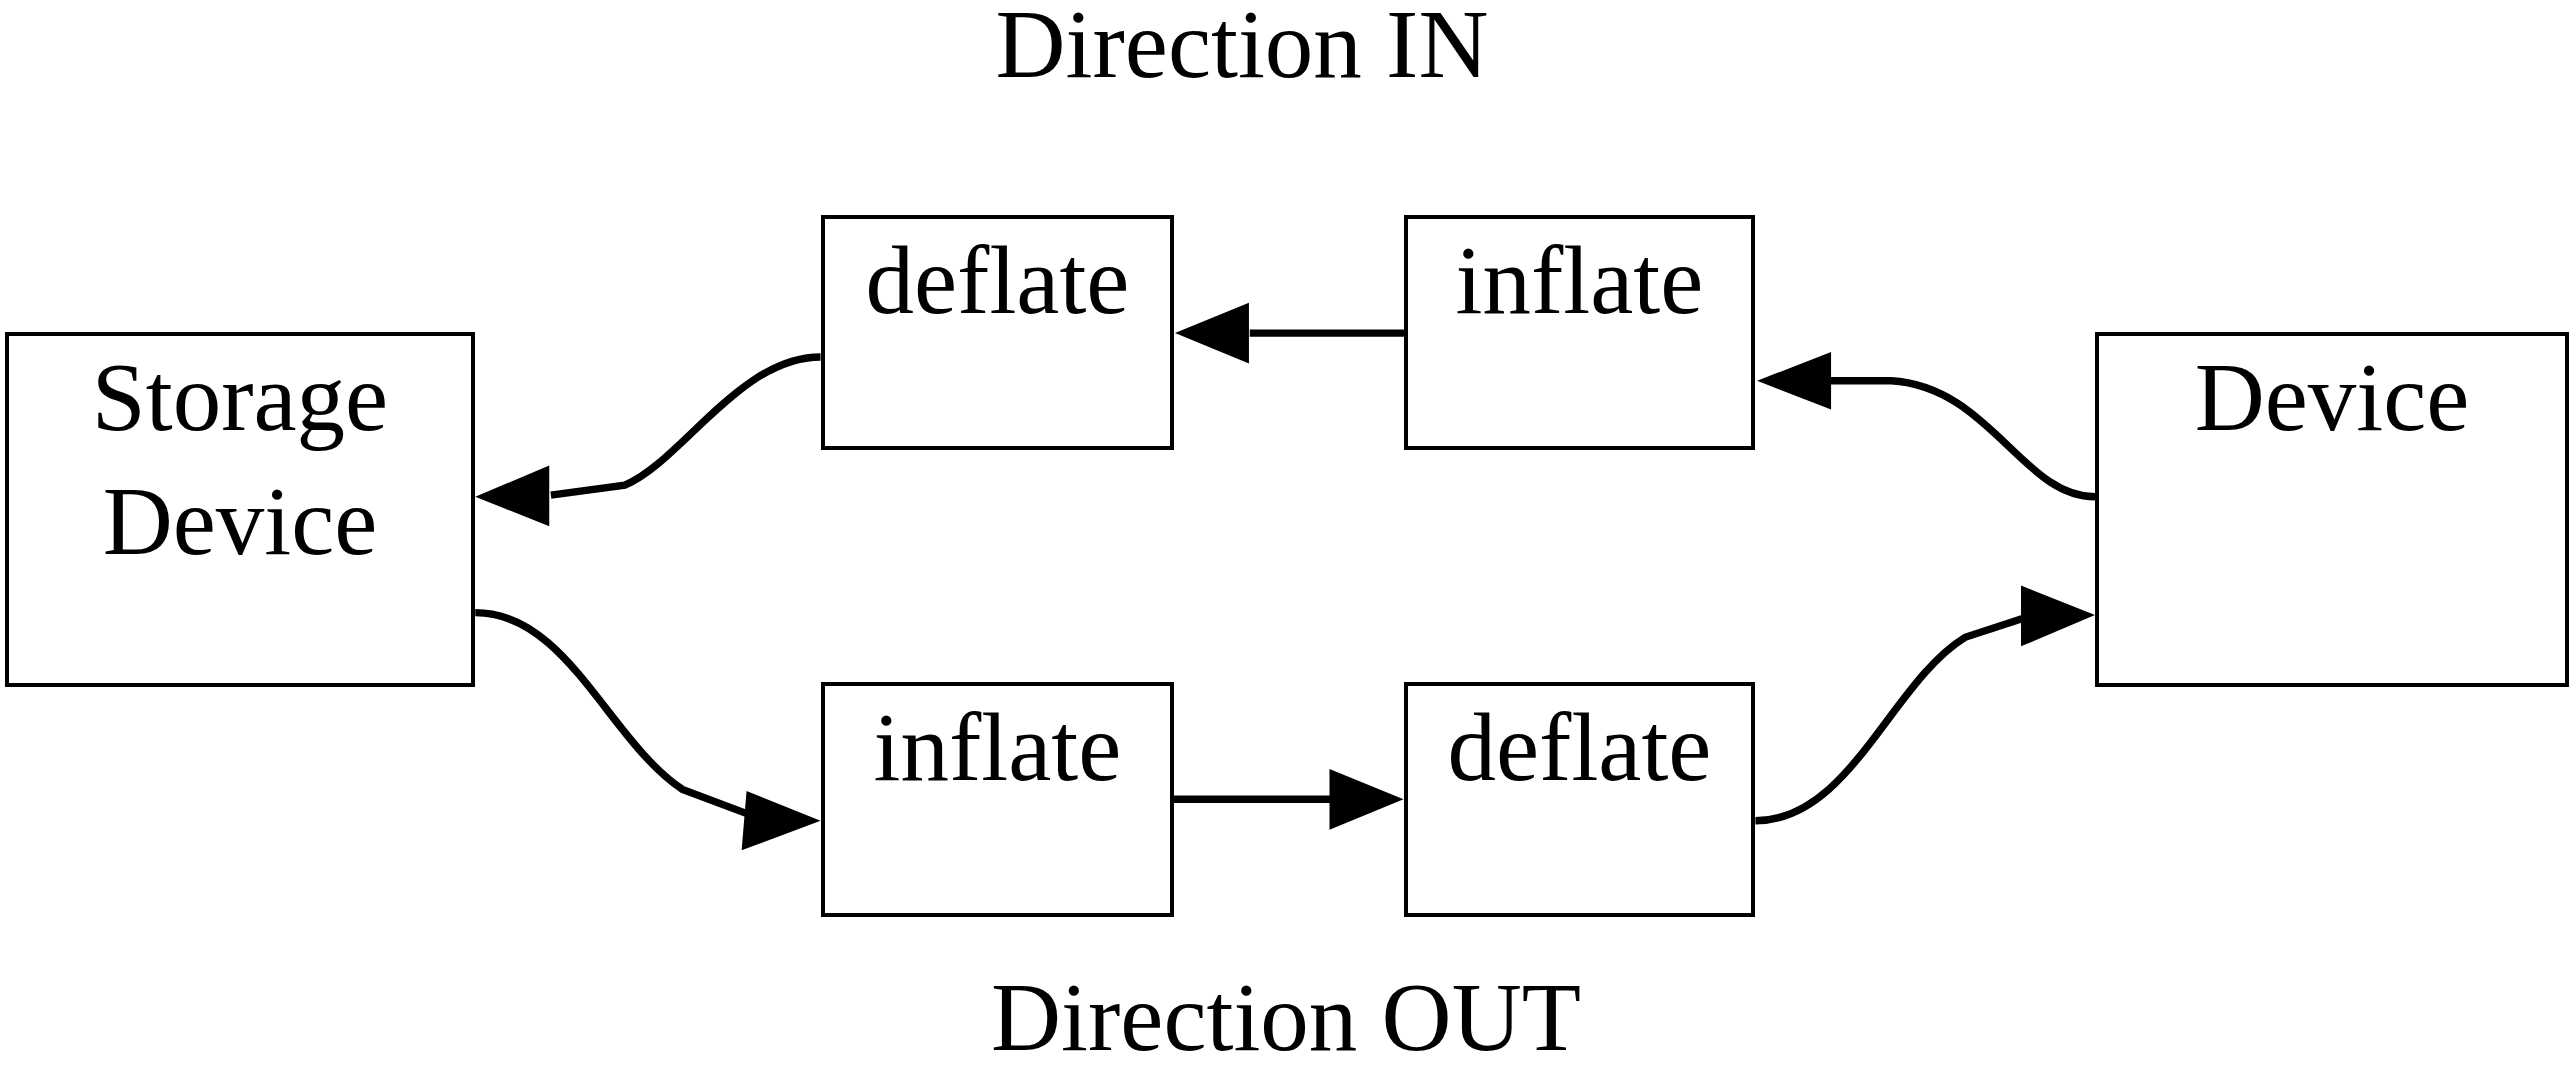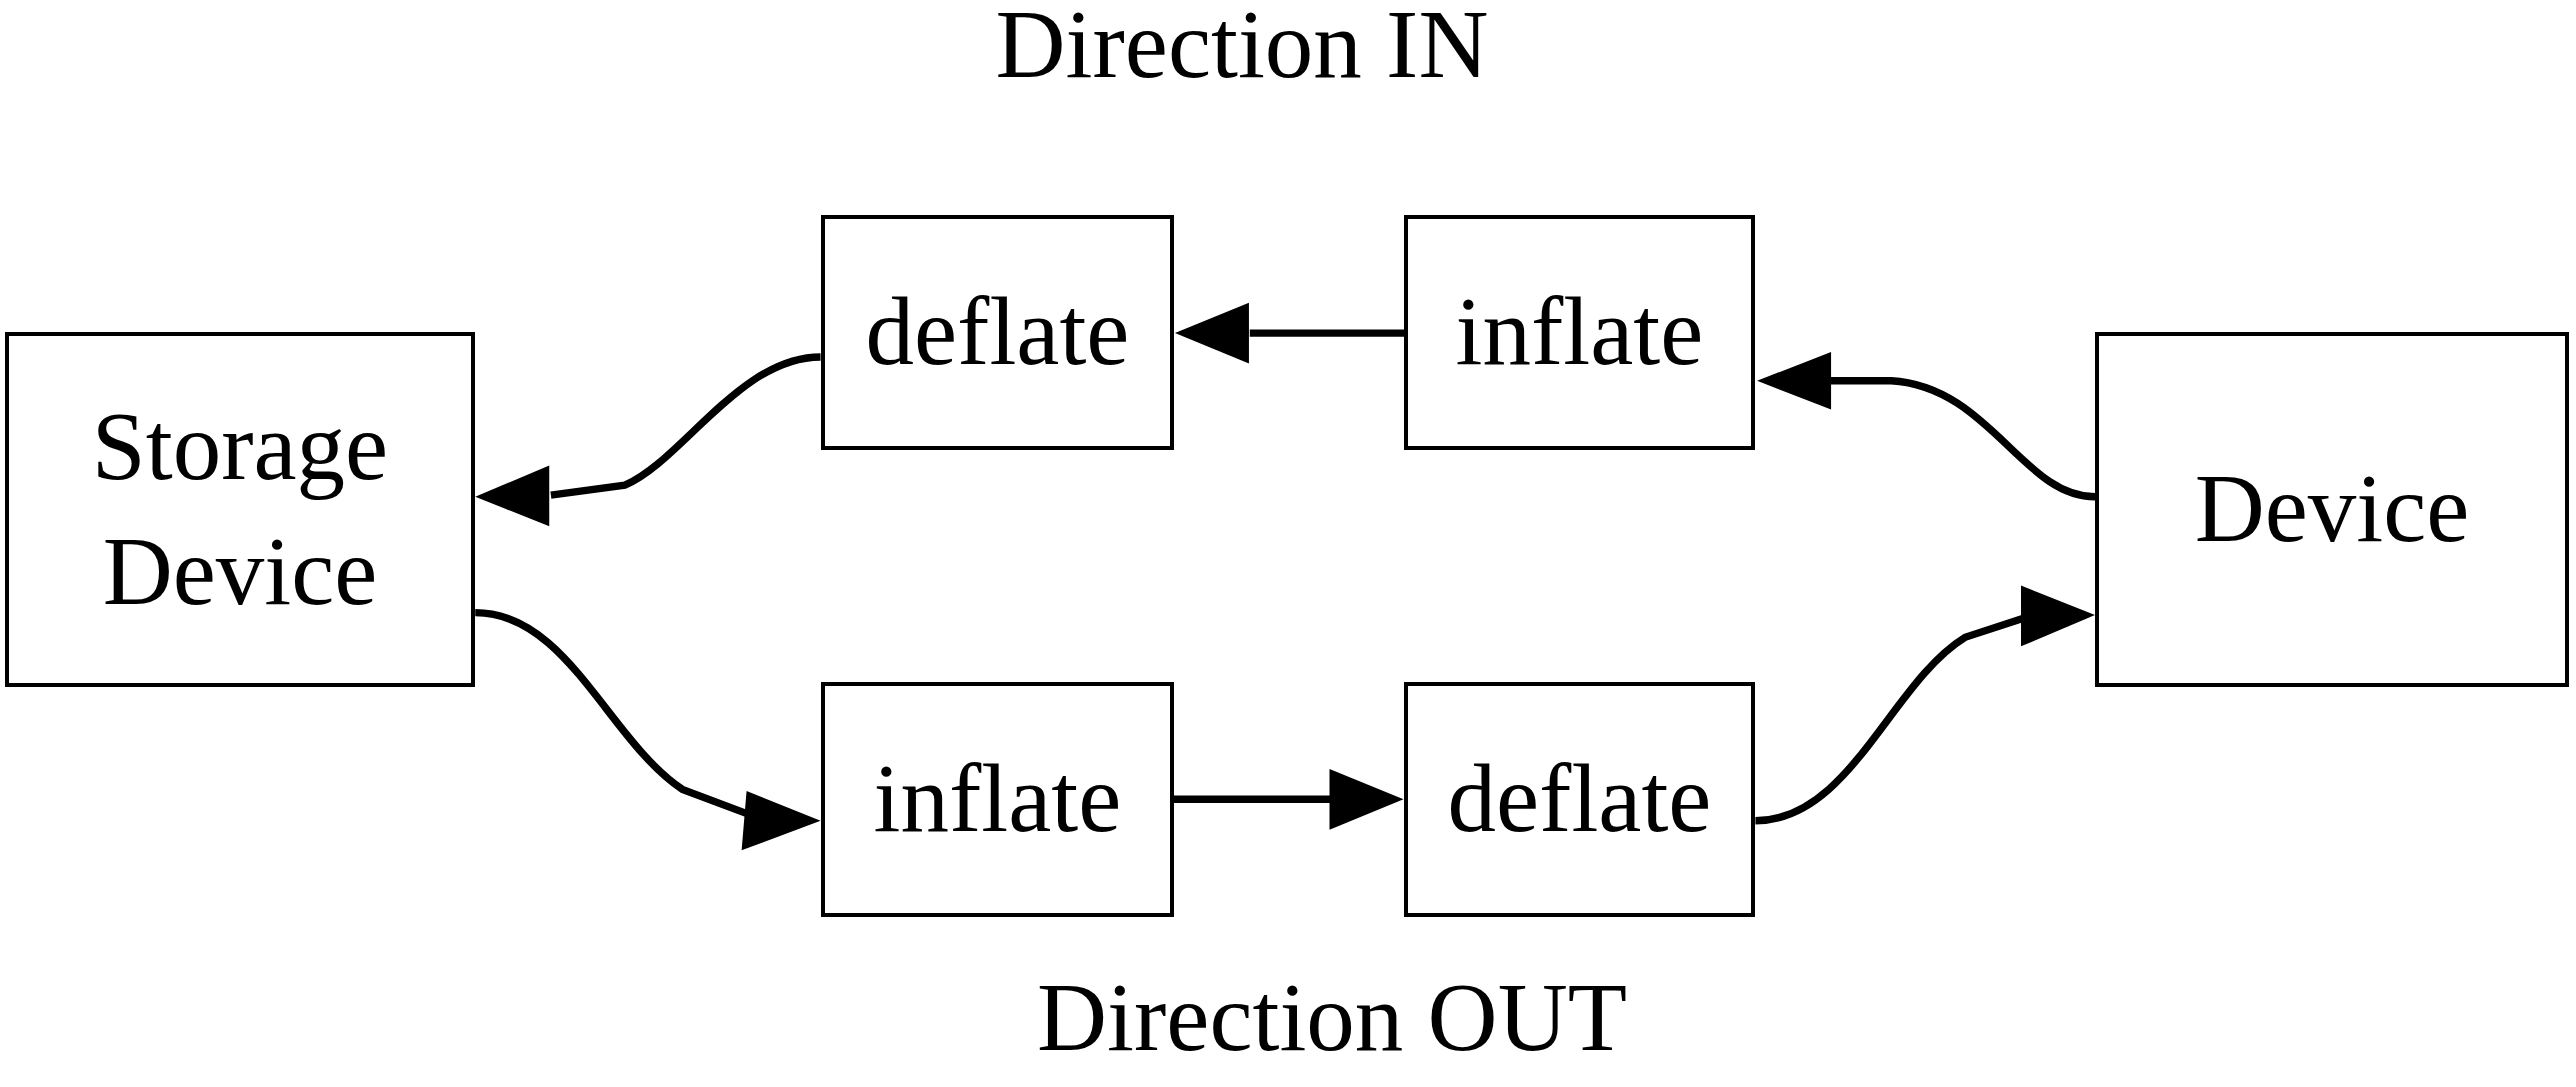--- a/index.html
+++ b/index.html
@@ -24,21 +24,21 @@
     height: 1088px;
   }
   .node-box {
     position: absolute;
     box-sizing: border-box;
     border: 4.1px solid #000000;
     background: transparent;
     display: flex;
     flex-direction: column;
     align-items: center;
-    justify-content: center;
+    justify-content: flex-start;
     line-height: 1.28;
     white-space: nowrap;
   }
   .node-label {
     font-size: 97px;
     color: #000000;
     text-align: center;
   }
   .node-label.two-line {
     display: block;
@@ -89,21 +89,21 @@
     </g>
 
     <g>
       <path d="M 2135,998 C 2250,998 2300,830 2390,775 L 2460,752" fill="none" stroke="#000000" stroke-width="9"></path>
       <polygon points="2548,748 2458,712 2458,786" fill="#000000"></polygon>
     </g>
   </svg>
 
   <div class="direction-label" style="left:913px; top:-11.5px; width:658px;">Direction IN</div>
 
-  <div class="direction-label" style="left:1003px; top:962px; width:658px;">Direction OUT</div>
+  <div class="direction-label" style="left:957px; top:962px; width:658px;">Direction OUT</div>
 
   <div class="node-box" style="left:5px; top:332px; width:470px; height:355px;font-family:Liberation Serif, serif;">
     <span class="node-label two-line">Storage</span>
     <span class="node-label two-line">Device</span>
   </div>
 
   <div class="node-box" style="left:821px; top:215px; width:353px; height:235px;">
     <span class="node-label">deflate</span>
   </div>
 

